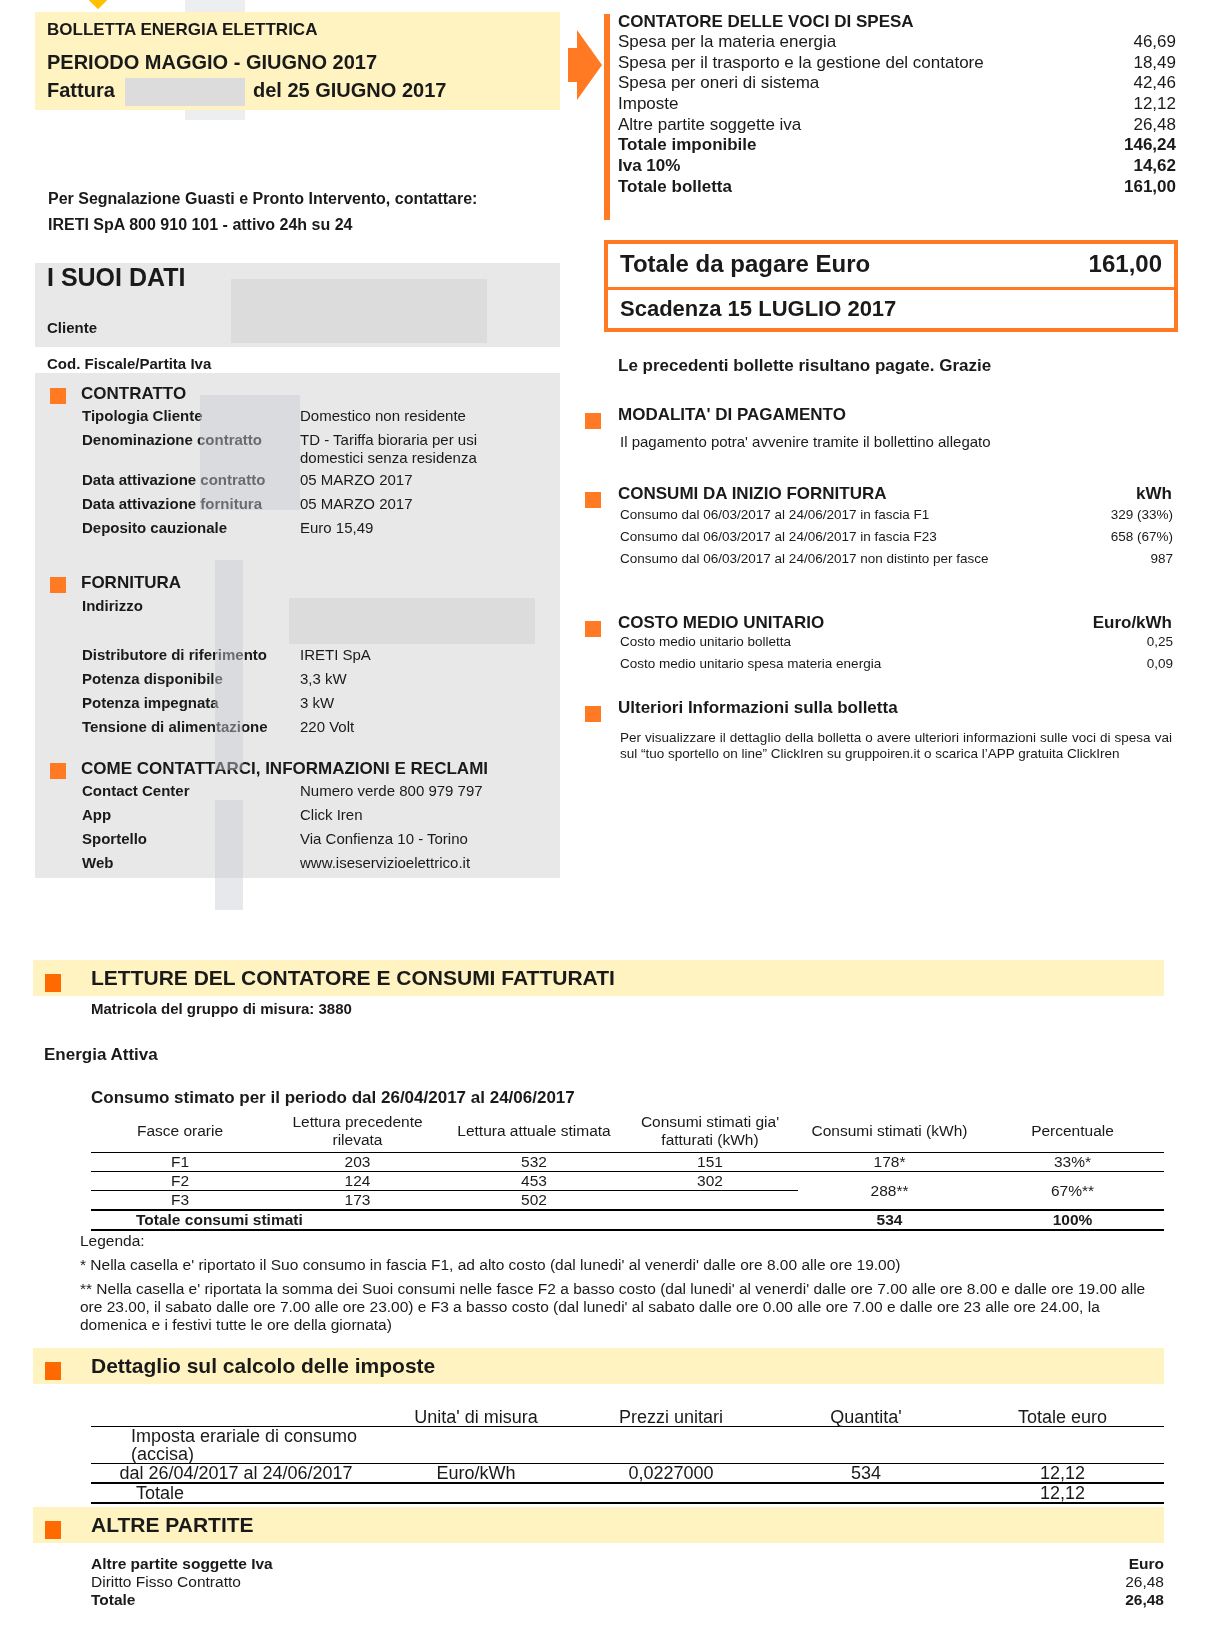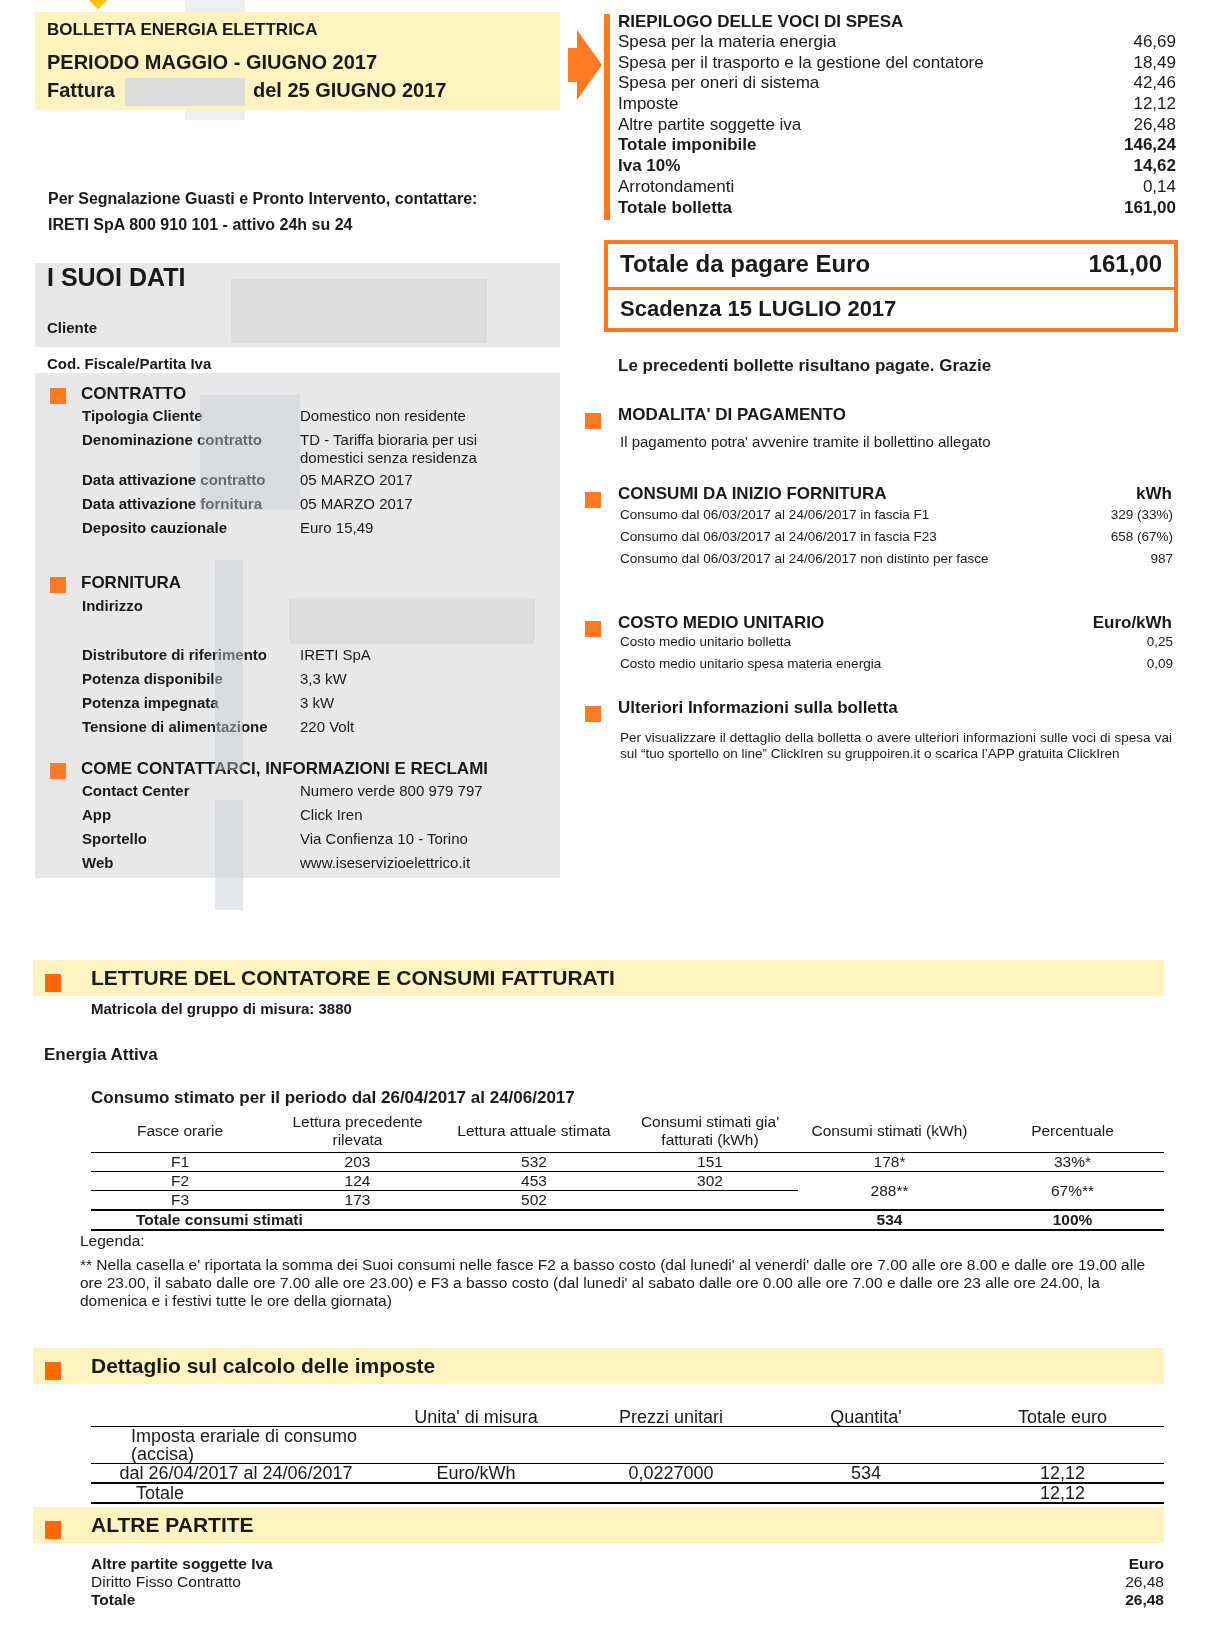--- a/index.html
+++ b/index.html
@@ -185,21 +185,21 @@
 
 <div class="wm" style="left:200px;top:395px;width:100px;height:115px;opacity:0.45"></div>
 <div class="wm" style="left:215px;top:560px;width:28px;height:210px;opacity:0.45"></div>
 <div class="wm" style="left:215px;top:800px;width:28px;height:110px;opacity:0.45"></div>
 
 <svg id="arrow" class="abs" width="34" height="70">
   <polygon points="0,18 9,18 9,0 34,35 9,70 9,52 0,52" fill="#ff7a22"></polygon>
 </svg>
 <div id="rbar" class="abs"></div>
 <div id="riep" class="abs">
-  <div class="title">RIEPILOGO DELLE VOCI DI SPESA</div>
+  <div class="title">CONTATORE DELLE VOCI DI SPESA</div>
   <div id="riep-rows">
       <div class="row">
         <span class="lab">Spesa per la materia energia</span>
         <span class="val">46,69</span>
       </div>
       <div class="row">
         <span class="lab">Spesa per il trasporto e la gestione del contatore</span>
         <span class="val">18,49</span>
       </div>
       <div class="row">
@@ -214,24 +214,20 @@
         <span class="lab">Altre partite soggette iva</span>
         <span class="val">26,48</span>
       </div>
       <div class="row b">
         <span class="lab">Totale imponibile</span>
         <span class="val">146,24</span>
       </div>
       <div class="row b">
         <span class="lab">Iva 10%</span>
         <span class="val">14,62</span>
-      </div>
-      <div class="row">
-        <span class="lab">Arrotondamenti</span>
-        <span class="val">0,14</span>
       </div>
       <div class="row b">
         <span class="lab">Totale bolletta</span>
         <span class="val">161,00</span>
       </div>
     </div>
 </div>
 
 <div id="totbox" class="abs">
   <div class="a">Totale da pagare Euro</div>
@@ -331,20 +327,21 @@
   <tr class="b">
     <td class="bt2 bb2" colspan="4" style="text-align:left;padding-left:45px">Totale consumi stimati</td>
     <td class="bt2 bb2">534</td>
     <td class="bt2 bb2">100%</td>
   </tr>
 </tbody>
   </table>
 
 <div id="legenda" class="abs">
   <p>Legenda:</p>
+  <p>* Nella casella e' riportato il Suo consumo in fascia F1, ad alto costo (dal lunedi' al venerdi' dalle ore 8.00 alle ore 19.00)</p>
   <p>** Nella casella e' riportata la somma dei Suoi consumi nelle fasce F2 a basso costo (dal lunedi' al venerdi' dalle ore 7.00 alle ore 8.00 e dalle ore 19.00 alle ore 23.00, il sabato dalle ore 7.00 alle ore 23.00) e F3 a basso costo (dal lunedi' al sabato dalle ore 0.00 alle ore 7.00 e dalle ore 23 alle ore 24.00, la domenica e i festivi tutte le ore della giornata)</p>
 </div>
 
 <div class="band" style="top:1348px">
   <div class="s"></div>
   <div class="t">Dettaglio sul calcolo delle imposte</div>
 </div>
 <table class="imp">
   <colgroup>
     <col style="width:290px">

